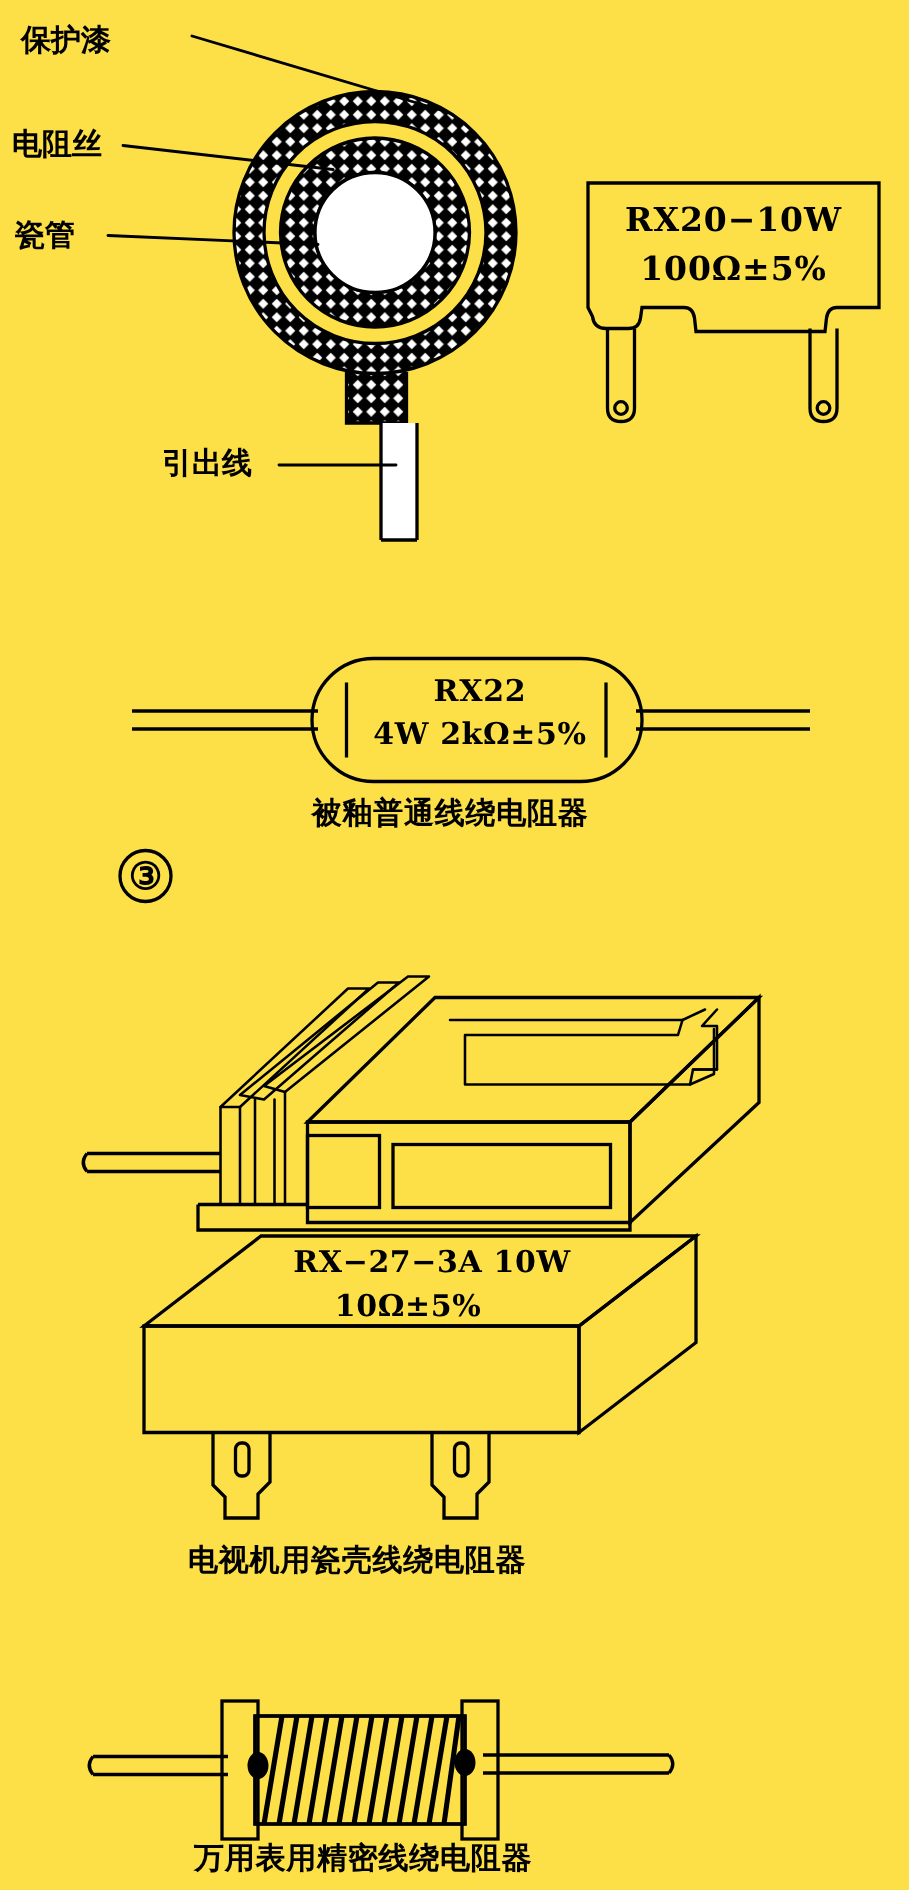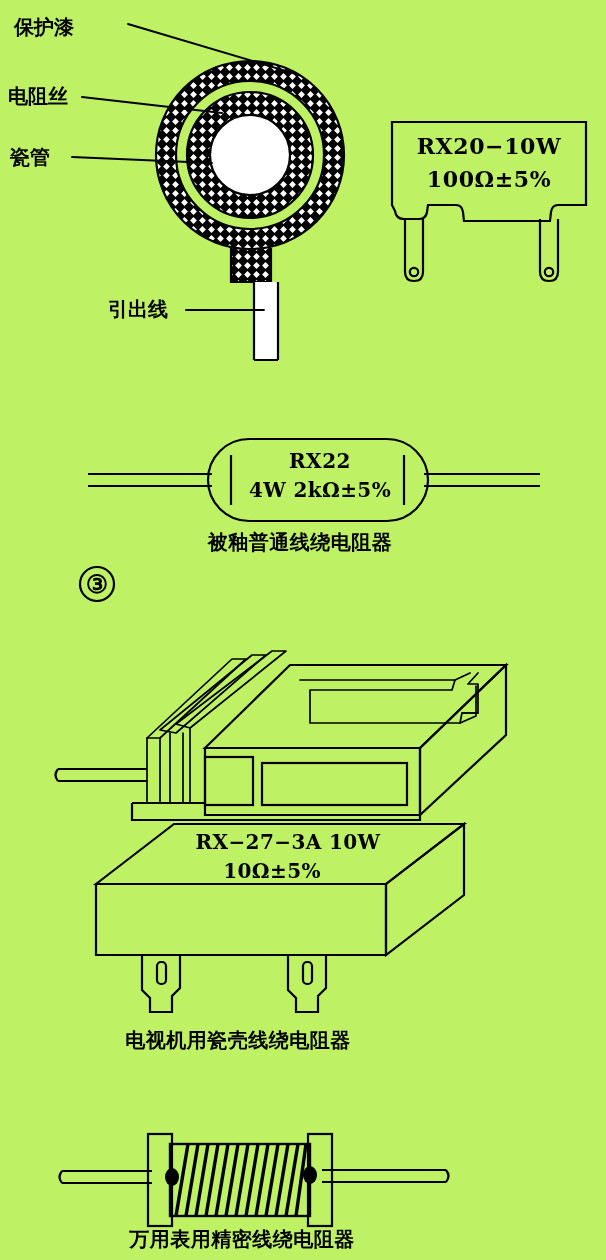--- a/index.html
+++ b/index.html
@@ -5,21 +5,21 @@
 <style>
   html,body{margin:0;padding:0;background:#ffffff;}
   body{
     font-family:"DejaVu Sans","Liberation Sans",sans-serif;
     -webkit-font-smoothing:antialiased;
   }
   #page{
     position:relative;
     width:606px;
     height:1260px;
-    background:#bef264;
+    background:#fde047;
     overflow:hidden;
   }
   #page svg{
     position:absolute;
     top:0; left:0;
     width:606px;
     height:1260px;
     display:block;
   }
   text{

